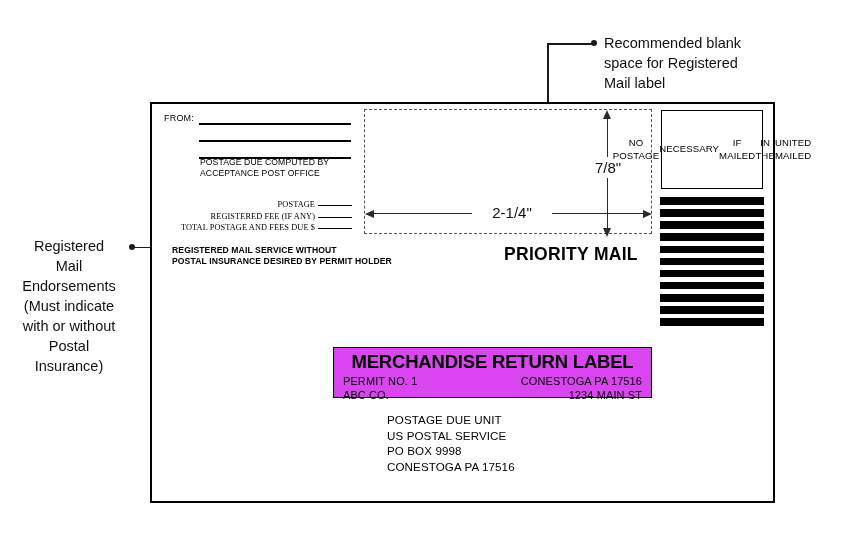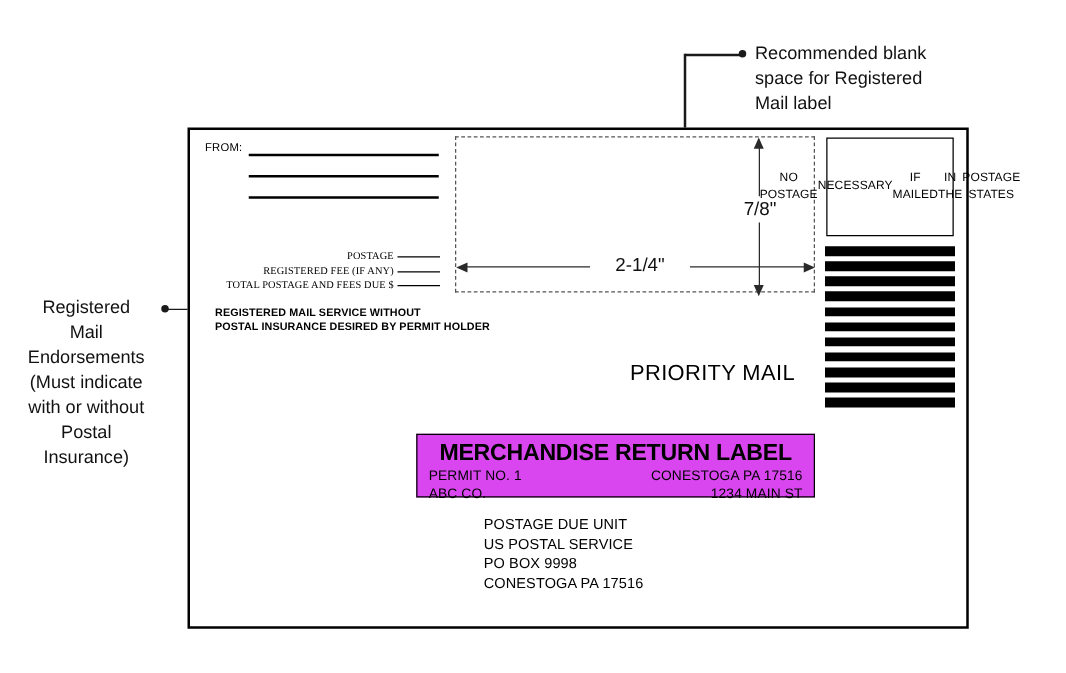--- a/index.html
+++ b/index.html
@@ -190,23 +190,22 @@
     font-size: 15px;
     background: #ffffff;
     padding: 2px 0;
     color: #111;
   }
 
   
   #priority-mail {
     left: 352px; top: 140px;
     font-size: 17.5px;
-    font-weight: normal;
+    font-weight: bold;
     letter-spacing: 0.3px;
-    margin-top: 44px;
   }
 
   
   #nopostage-box {
     left: 509px; top: 6px;
     width: 102px; height: 79px;
     border: 1.4px solid #000000;
     box-sizing: border-box;
     display: flex;
     flex-direction: row;
@@ -290,20 +289,22 @@
   <div class="abs" id="left-bullet"></div>
   <div class="abs leader" id="left-leader-h"></div>
   <div class="abs" id="left-arrowhead"></div>
 
   <div class="abs" id="envelope">
 
     <div class="abs" id="from-label">FROM:</div>
     <div class="abs rule" id="rule1"></div>
     <div class="abs rule" id="rule2"></div>
     <div class="abs rule" id="rule3"></div>
+    <div class="abs" id="postage-due-note">POSTAGE DUE COMPUTED BY
+ACCEPTANCE POST OFFICE</div>
 
     <div class="abs" id="fee-block">
       <div class="fee-row"><span>POSTAGE</span><span class="fee-blank"></span></div>
       <div class="fee-row"><span>REGISTERED FEE (IF ANY)</span><span class="fee-blank"></span></div>
       <div class="fee-row"><span>TOTAL POSTAGE AND FEES DUE $</span><span class="fee-blank"></span></div>
     </div>
 
     <div class="abs" id="endorsement">REGISTERED MAIL SERVICE WITHOUT
 POSTAL INSURANCE DESIRED BY PERMIT HOLDER</div>
 
@@ -319,21 +320,21 @@
     <div class="abs" id="dim-v-bottom-head"></div>
     <div class="abs" id="dim-v-label">7/8"</div>
 
     <div class="abs" id="priority-mail">PRIORITY MAIL</div>
 
     <div class="abs" id="nopostage-box">
       <div>NO POSTAGE</div>
       <div>NECESSARY</div>
       <div>IF MAILED</div>
       <div>IN THE</div>
-      <div>POSTAGE STATES</div>
+      <div>UNITED MAILED</div>
     </div>
 
     <div class="abs" id="barcode">
       <div class="bar"></div>
       <div class="bar"></div>
       <div class="bar"></div>
       <div class="bar"></div>
       <div class="bar"></div>
       <div class="bar"></div>
       <div class="bar"></div>

